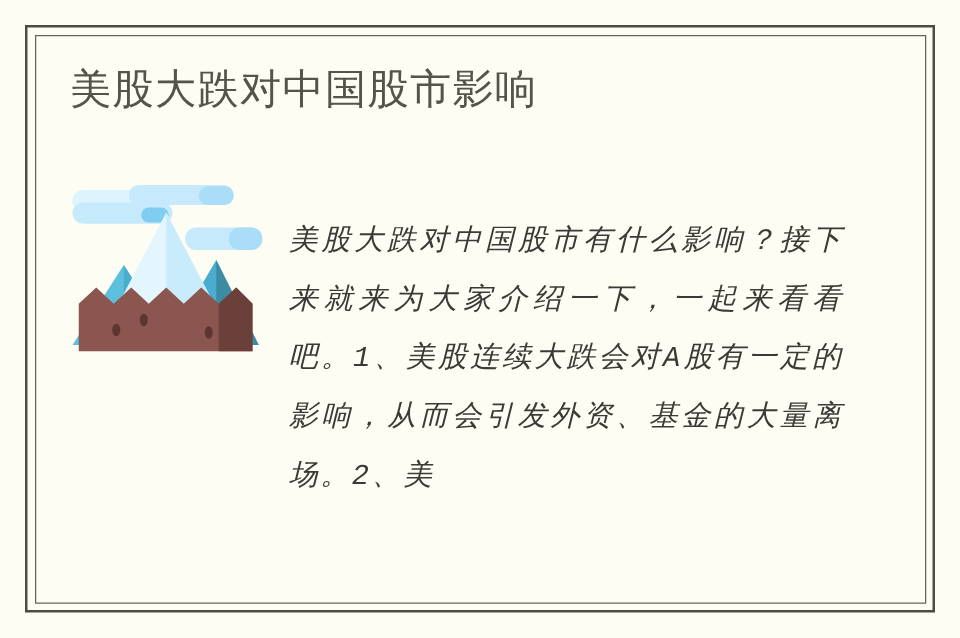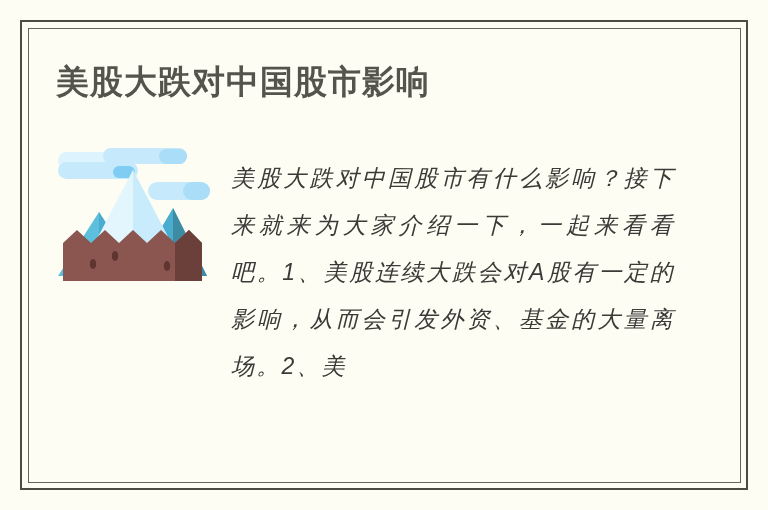--- a/index.html
+++ b/index.html
@@ -38,46 +38,46 @@
     width: 711px;
     height: 453px;
     border: 1px solid #65655a;
     box-sizing: content-box;
   }
 
   
   #title {
     position: absolute;
     left: 56px;
-    top: 62px;
+    top: 51px;
     font-size: 33px;
     line-height: 40px;
     color: #55544c;
     letter-spacing: 1px;
     white-space: nowrap;
-    font-weight: 700;
+    font-weight: 400;
   }
 
   
   #illustration {
     position: absolute;
     left: 55px;
     top: 148px;
     width: 155px;
     height: 145px;
   }
   #illustration svg { display: block; }
 
   
   #body-text {
     position: absolute;
     left: 231px;
-    top: 155px;
+    top: 170px;
     width: 444px;
-    font-family: Liberation Sans, sans-serif;
+    font-family: Liberation Mono, monospace;
     font-size: 23px;
     line-height: 47px;
     color: #3b3a36;
     letter-spacing: 2.2px;
     text-align: justify;
     font-style: italic;
     word-break: break-all;
   }
 </style>
 </head>

